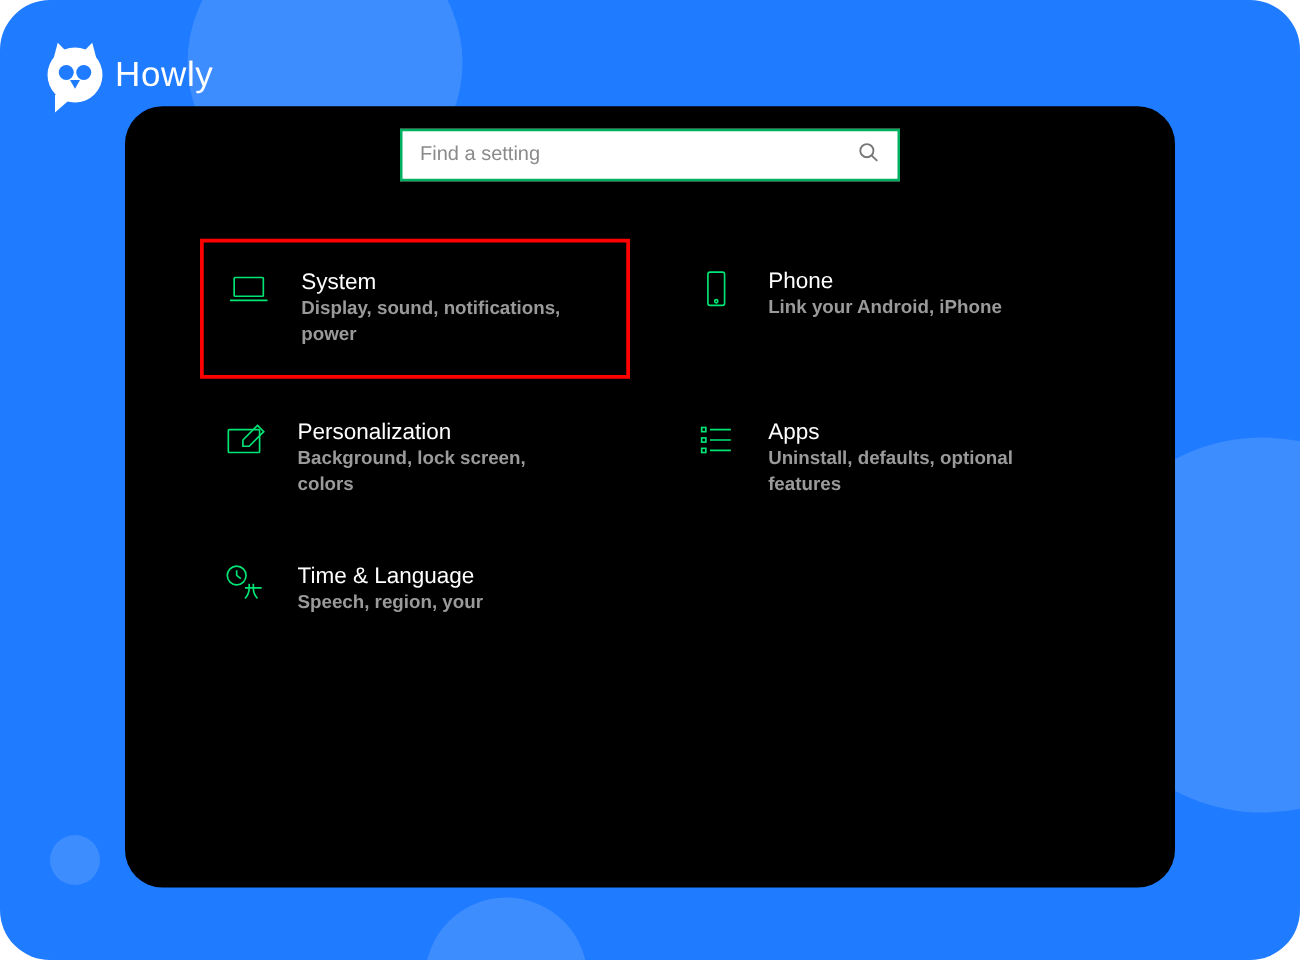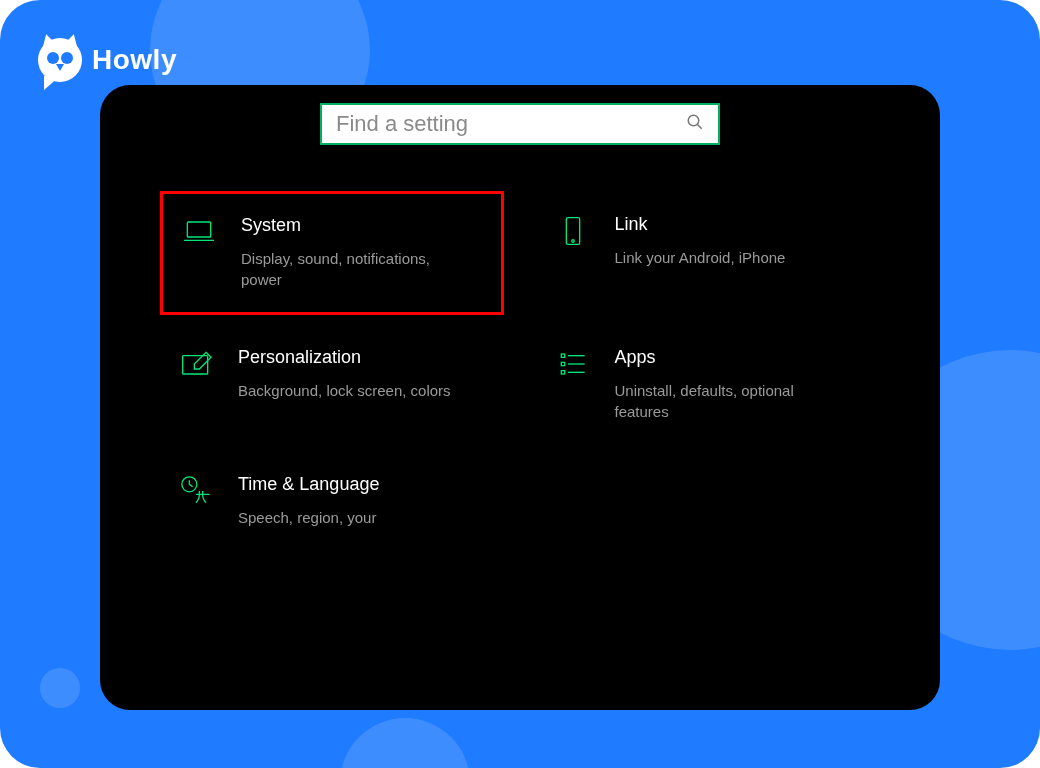--- a/index.html
+++ b/index.html
@@ -41,35 +41,35 @@
   .brand .owl-body .eye.l { left:9px; }
   .brand .owl-body .eye.r { right:9px; }
   .brand .owl-body .beak {
     position:absolute; width:0; height:0; left:50%; top:26px; transform:translateX(-50%);
     border-left:4px solid transparent; border-right:4px solid transparent; border-top:7px solid #1f7bff;
   }
   .brand .owl-body .tail {
     position:absolute; width:0; height:0; left:6px; bottom:-8px;
     border-left:0 solid transparent; border-right:16px solid transparent; border-top:14px solid #fff;
   }
-  .brand-text { font-size:28px; font-weight:700; letter-spacing:0.5px; }
+  .brand-text { font-size:28px; font-weight:400; letter-spacing:0.5px; }
 
   .window {
     position:absolute; left:100px; top:85px; right:100px; bottom:58px;
     background:#000; border-radius:30px;
     padding-top:18px;
     overflow:hidden;
   }
   .search-wrap {
     width:400px; margin:0 auto; height:42px;
     background:#fff; border:2px solid #00b060;
     display:flex; align-items:center; padding:0 14px;
   }
   .search-input {
-    flex:1; border:none; outline:none; font-size:22px; color:#14532d;
+    flex:1; border:none; outline:none; font-size:16px; color:#14532d;
     background:transparent;
   }
   .search-input::placeholder { color:#8a8a8a; }
   .search-icon-svg { stroke:#777; fill:none; }
 
   .grid {
     display:grid;
     grid-template-columns: 1fr 1fr;
     column-gap: 10px;
     row-gap: 48px;
@@ -91,21 +91,21 @@
     margin-bottom: -12px;
   }
   .tile .ico {
     width:40px; height:40px; flex:0 0 40px;
     display:flex; align-items:center; justify-content:center;
     color:#00e676;
   }
   .tile .ico svg { stroke:#00e676; fill:none; stroke-width:1.6; }
   .tile .txt { padding-top:2px; }
   .tile .title { color:#fff; font-size:18px; font-weight:400; line-height:1.3; }
-  .tile .desc { color:#9a9a9a; font-size:15px; line-height:1.35; margin-top:12px; max-width:230px;}
+  .tile .desc { color:#9a9a9a; font-size:15px; line-height:1.35; margin-top:0; max-width:230px;font-weight:bold;}
 </style>
 </head>
 <body>
 
 <div class="outer">
   <div class="blob1"></div>
   <div class="blob2"></div>
   <div class="blob3"></div>
   <div class="blob4"></div>
 
@@ -152,21 +152,21 @@
 
 
       <div class="tile">
         <div class="ico">
           <svg width="40" height="40" viewBox="0 0 48 48">
               <rect x="16" y="8" width="16" height="32" rx="2"></rect>
               <circle cx="24" cy="36" r="1.5"></circle>
             </svg>
         </div>
         <div class="txt">
-          <div class="title">Link</div>
+          <div class="title">Phone</div>
           <div class="desc">Link your Android, iPhone</div>
         </div>
       </div>
 
 
       <div class="tile">
         <div class="ico">
           <svg width="40" height="40" viewBox="0 0 48 48">
             <rect x="8" y="14" width="30" height="22" rx="1"></rect>
             <path d="M36 10 l6 6 -14 14 -6 0 0 -6 z"></path>

